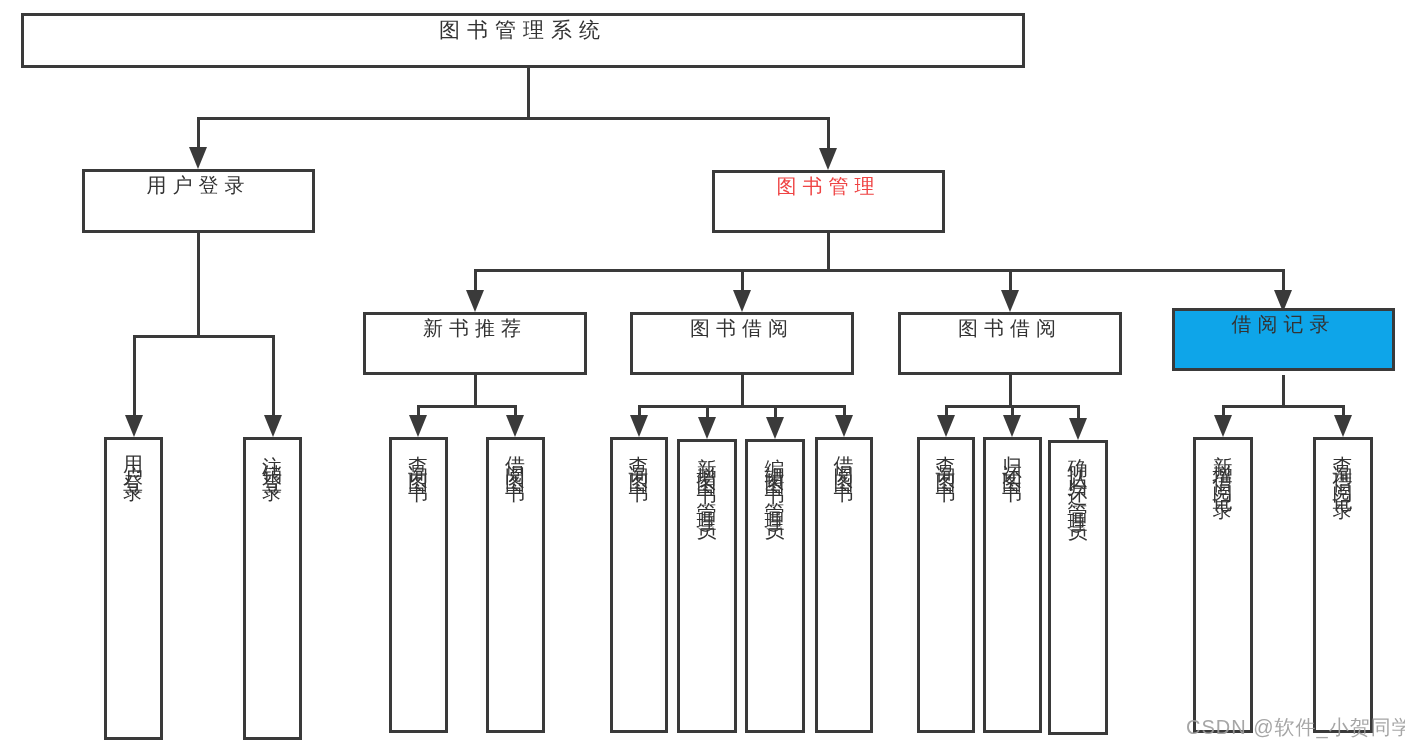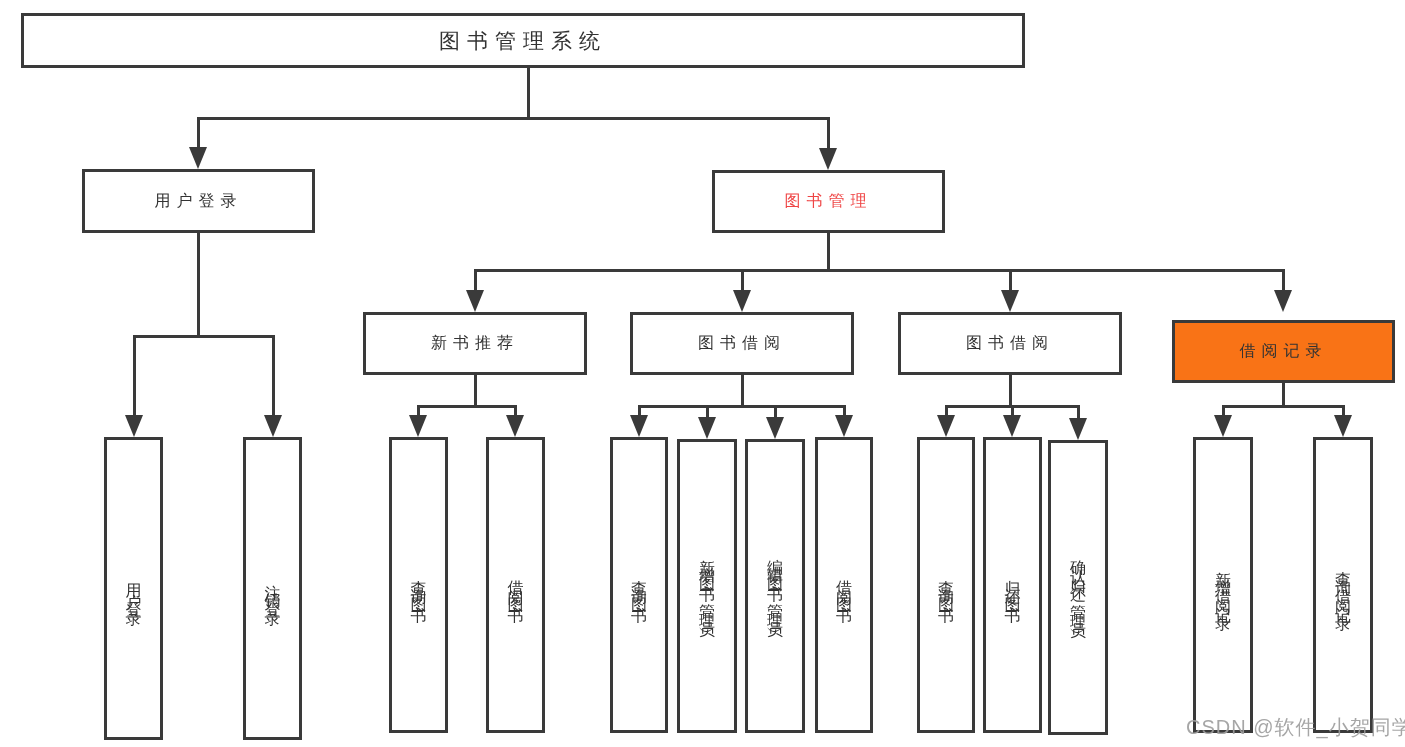--- a/index.html
+++ b/index.html
@@ -10,26 +10,25 @@
     background: #ffffff;
     overflow: hidden;
     font-family: "Liberation Sans", sans-serif;
   }
   .node {
     position: absolute;
     box-sizing: border-box;
     border: 3px solid #3a3a3a;
     background: #ffffff;
     display: flex;
-    align-items: center;
     justify-content: center;
   }
   .node .lbl {
     color: #333333;
-    font-size: 16px;
+    font-size: 20px;
     letter-spacing: 6px;
     white-space: nowrap;
   }
   .node.title .lbl {
     font-size: 21px;
     letter-spacing: 7px;
   }
   .node.v .lbl {
     writing-mode: vertical-rl;
     text-orientation: mixed;
@@ -125,21 +124,21 @@
     </div>
     <div class="node h" style="left: 630px; top: 312px; width: 224px; height: 63px; border-color: rgb(58, 58, 58); background: rgb(255, 255, 255);">
       <span class="lbl" style="color: rgb(51, 51, 51);">图书借阅</span>
     </div>
     <div class="node h" style="left: 363px; top: 312px; width: 224px; height: 63px; border-color: rgb(58, 58, 58); background: rgb(255, 255, 255);">
       <span class="lbl" style="color: rgb(51, 51, 51);">新书推荐</span>
     </div>
     <div class="node h" style="left: 898px; top: 312px; width: 224px; height: 63px; border-color: rgb(58, 58, 58); background: rgb(255, 255, 255);">
       <span class="lbl" style="color: rgb(51, 51, 51);">图书借阅</span>
     </div>
-    <div class="node h" style="left: 1172px; top: 320px; width: 223px; height: 63px; border-color: rgb(58, 58, 58); background: #f97316;">
+    <div class="node h" style="left: 1172px; top: 308px; width: 223px; height: 63px; border-color: rgb(58, 58, 58); background: #0ea5e9;">
       <span class="lbl" style="color: rgb(51, 51, 51);">借阅记录</span>
     </div>
     <div class="node v" style="left: 104px; top: 437px; width: 59px; height: 303px; border-color: rgb(58, 58, 58); background: rgb(255, 255, 255);">
       <span class="lbl" style="color: rgb(51, 51, 51);">用户登录</span>
     </div>
     <div class="node v" style="left: 243px; top: 437px; width: 59px; height: 303px; border-color: rgb(58, 58, 58); background: rgb(255, 255, 255);">
       <span class="lbl" style="color: rgb(51, 51, 51);">注销登录</span>
     </div>
     <div class="node v" style="left: 389px; top: 437px; width: 59px; height: 296px; border-color: rgb(58, 58, 58); background: rgb(255, 255, 255);">
       <span class="lbl" style="color: rgb(51, 51, 51);">查询图书</span>

